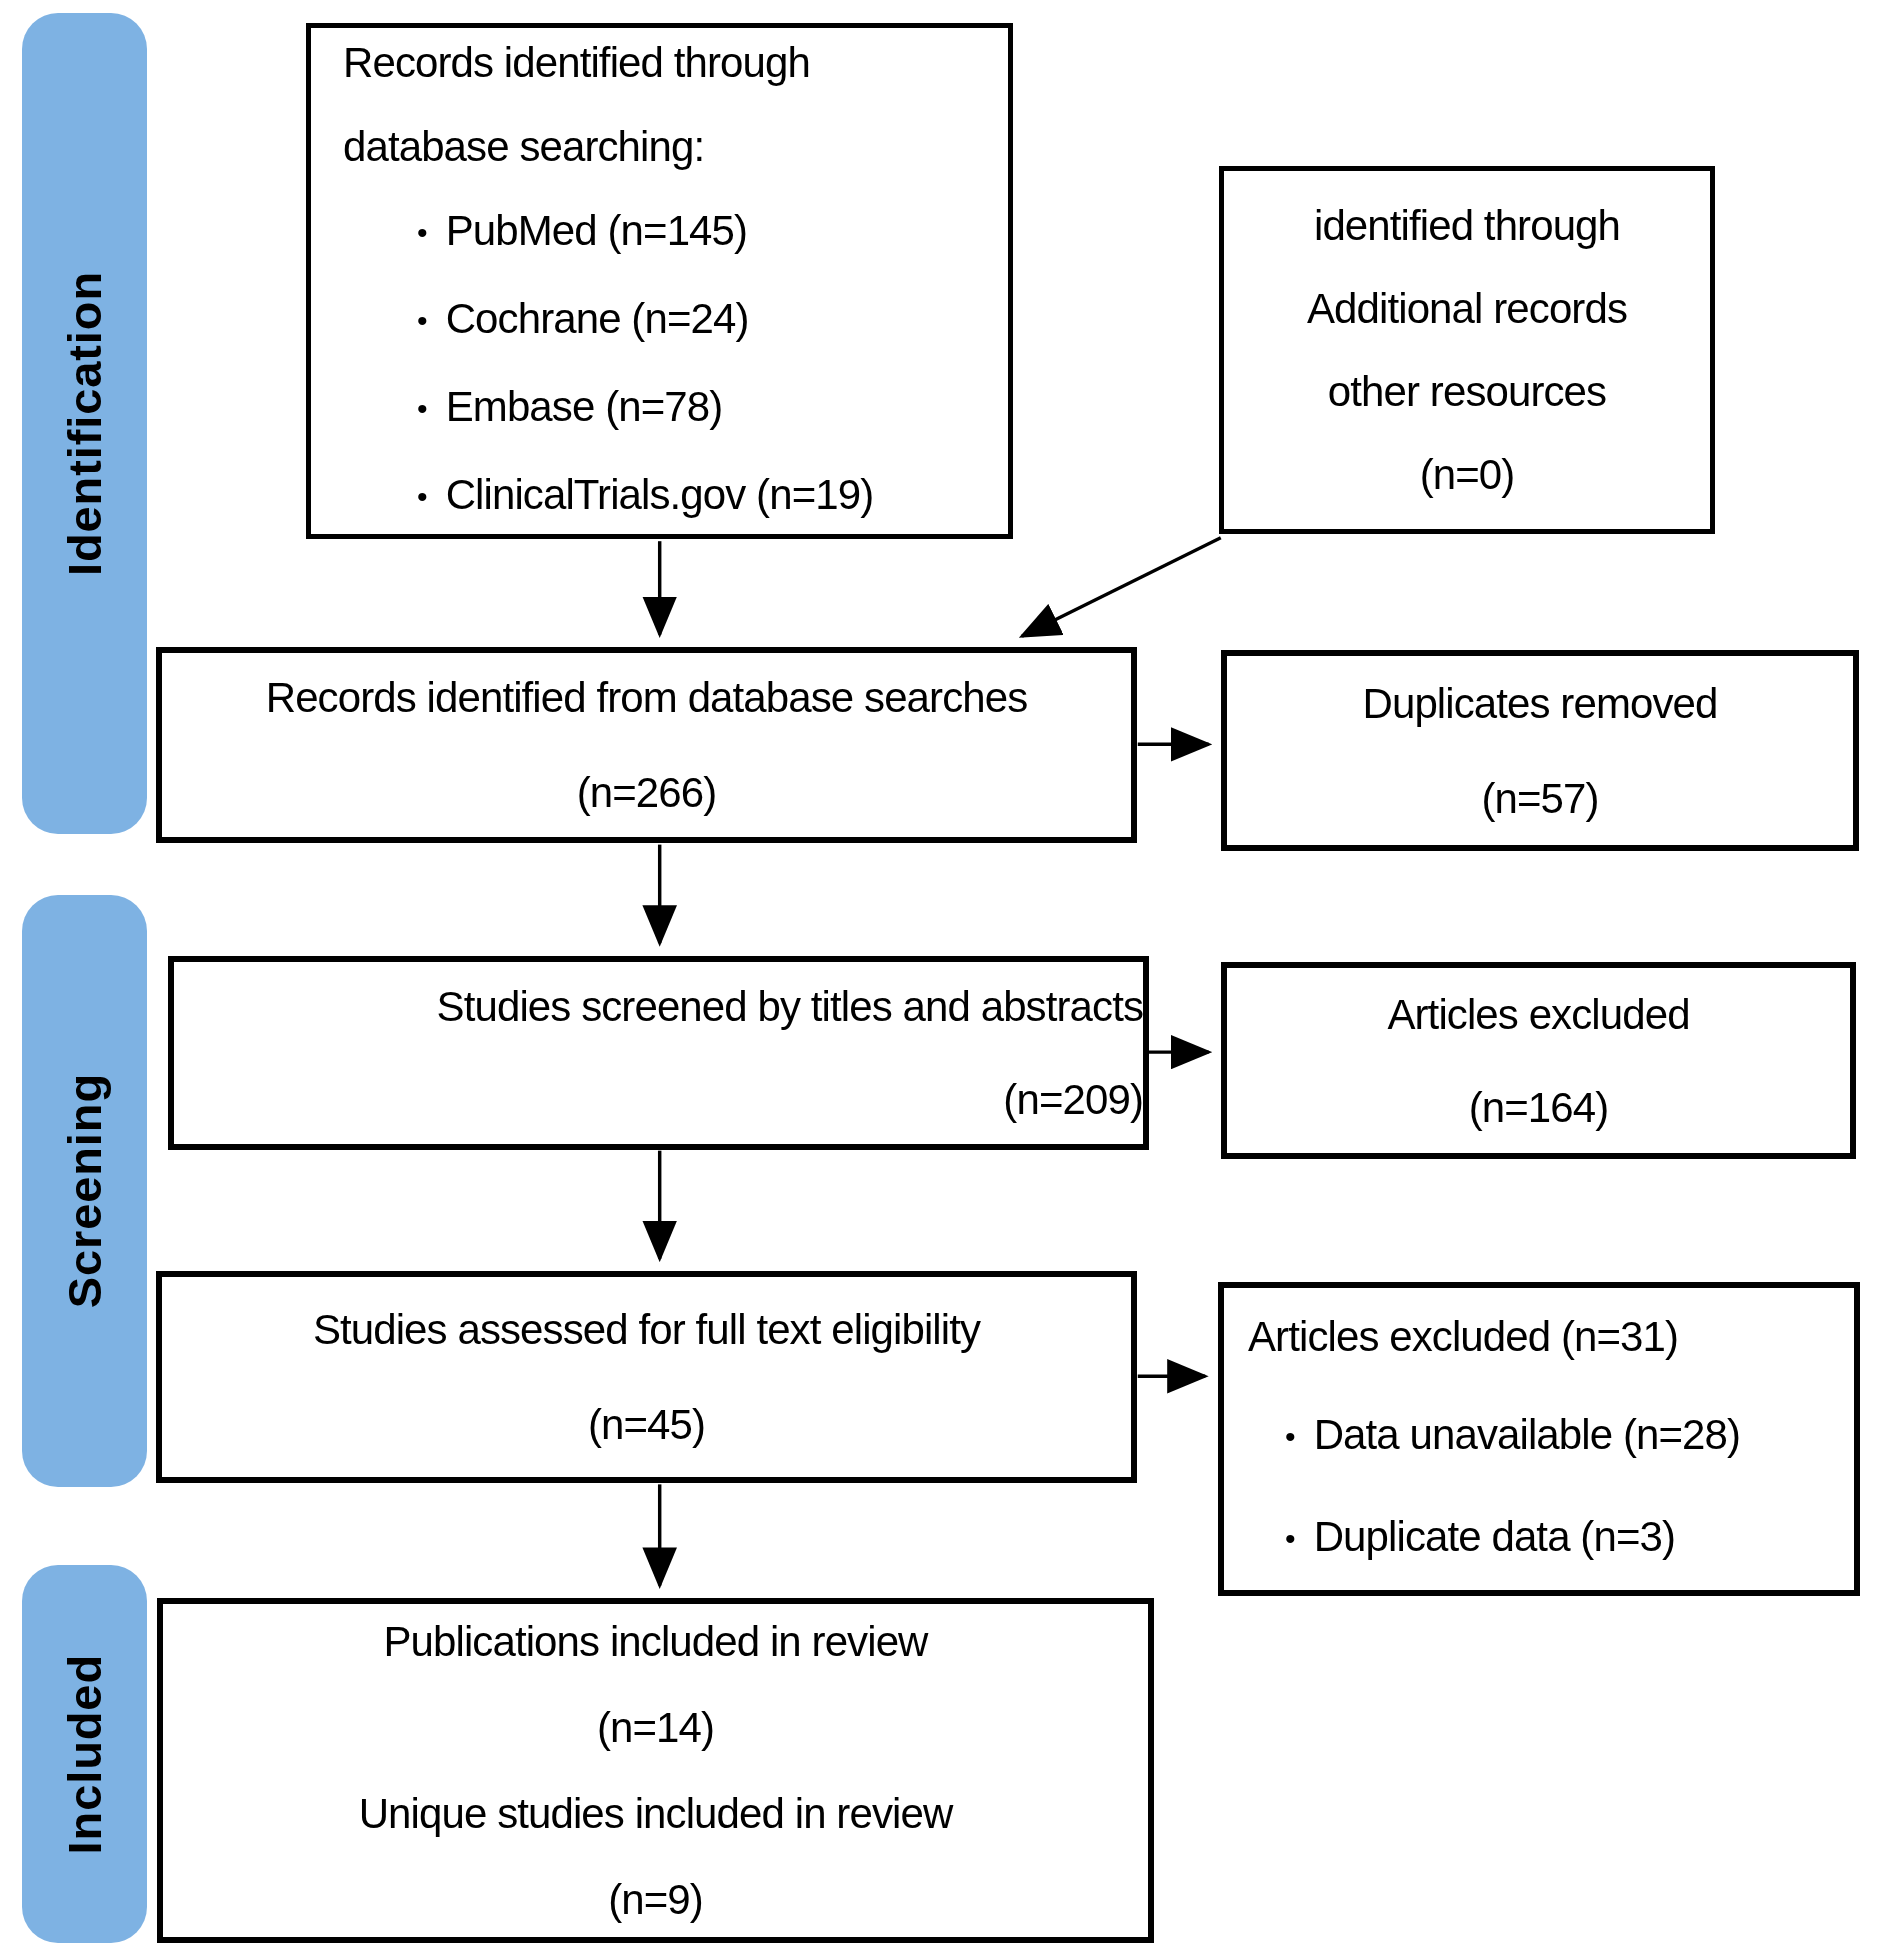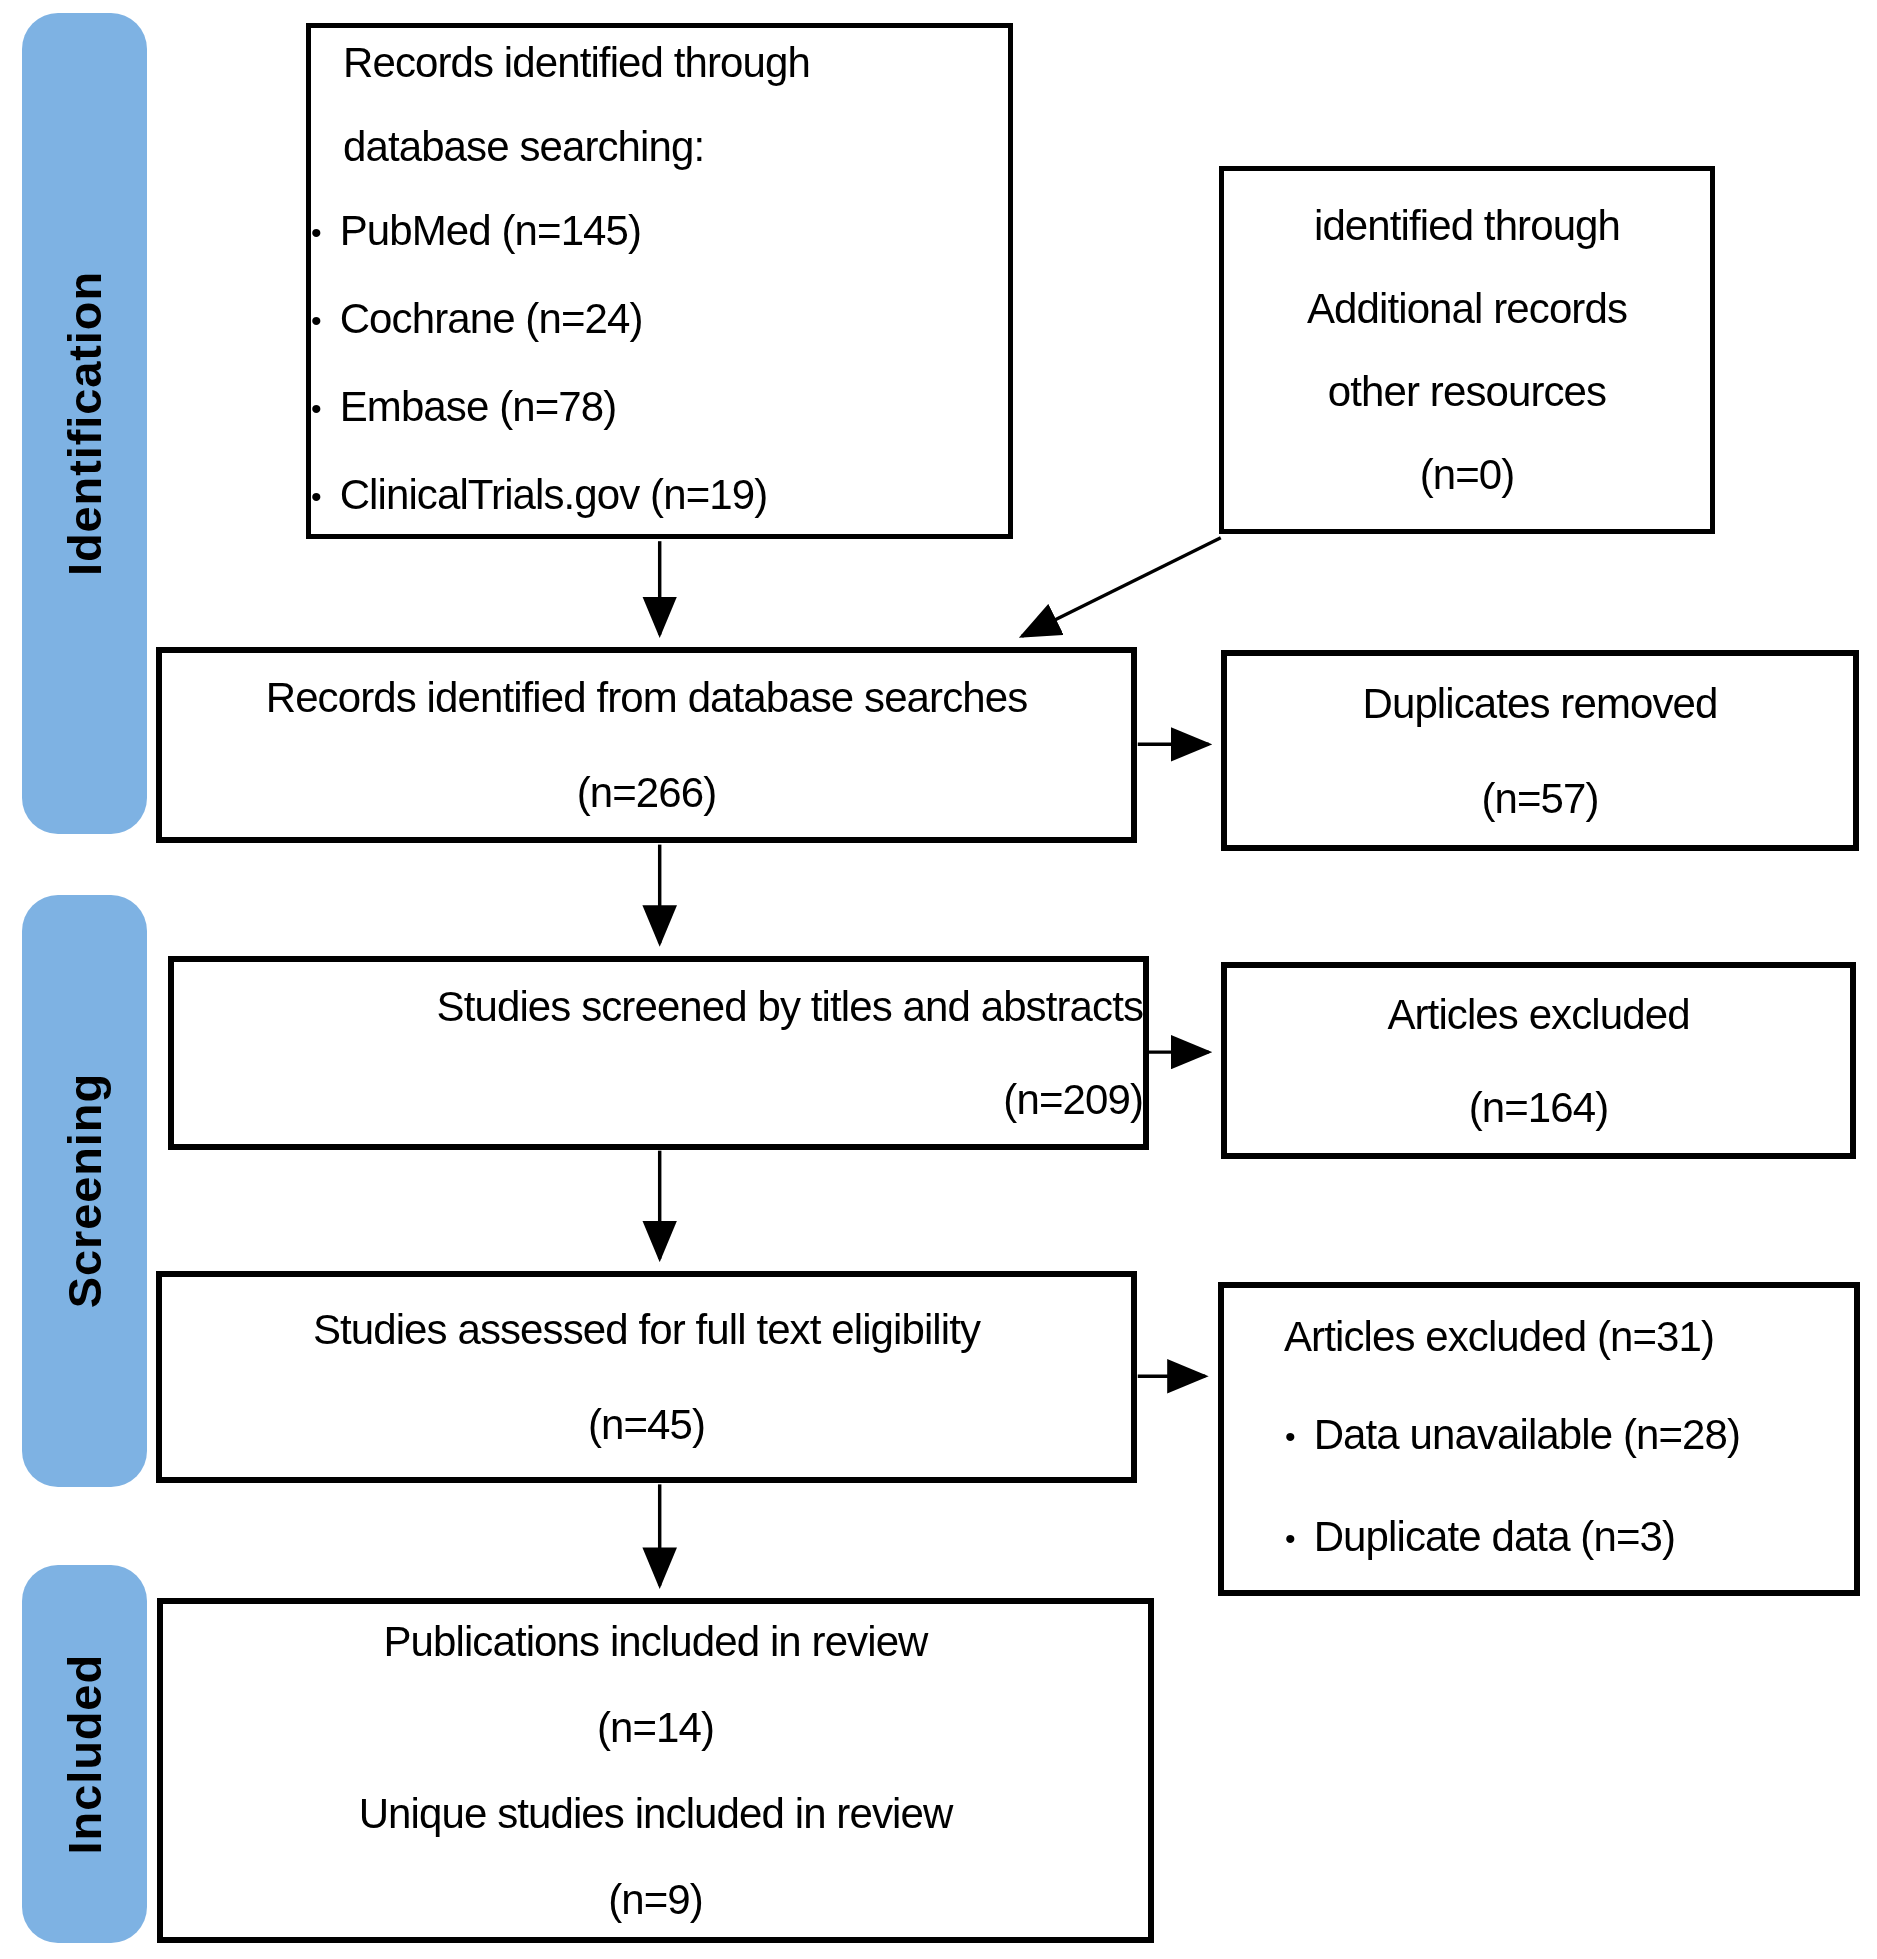--- a/index.html
+++ b/index.html
@@ -39,33 +39,33 @@
     box-sizing:border-box;
     display:flex;flex-direction:column;justify-content:center;
     font-size:42px;
     letter-spacing:-0.9px;
   }
   .box--thin{border-width:5.2px;}
   .box--center{align-items:center;text-align:center;}
 
   .box-db-search{left:306px;top:23px;width:707px;height:516px;line-height:84px;}
   .box-db-search .title-line{padding-left:32px;}
-  .box-db-search .bullet-line{}
+  .box-db-search .bullet-line{padding-left:106px;}
 
   .box-additional{left:1219px;top:166px;width:496px;height:368px;line-height:83px;}
 
   .box-identified{left:156px;top:647px;width:981px;height:196px;line-height:95px;}
   .box-duplicates{left:1221px;top:650px;width:638px;height:201px;line-height:95px;}
 
   .box-screened{left:168px;top:956px;width:981px;height:194px;line-height:93px;align-items:flex-end;}
   .box-excluded-titles{left:1221px;top:962px;width:635px;height:197px;line-height:93px;}
 
   .box-assessed{left:156px;top:1271px;width:981px;height:212px;line-height:95px;}
   .box-excluded-fulltext{left:1218px;top:1282px;width:642px;height:314px;line-height:98px;}
-  .box-excluded-fulltext .title-line{padding-left:60px;}
+  .box-excluded-fulltext .title-line{padding-left:24px;}
   .box-excluded-fulltext .bullet-line{padding-left:61px;}
 
   .box-included{left:157px;top:1598px;width:997px;height:345px;line-height:86px;}
 
   .bullet-line::before{
     content:"\2022";
     font-size:0.72em;
     padding-right:19px;
     position:relative;top:-1.7px;
   }

